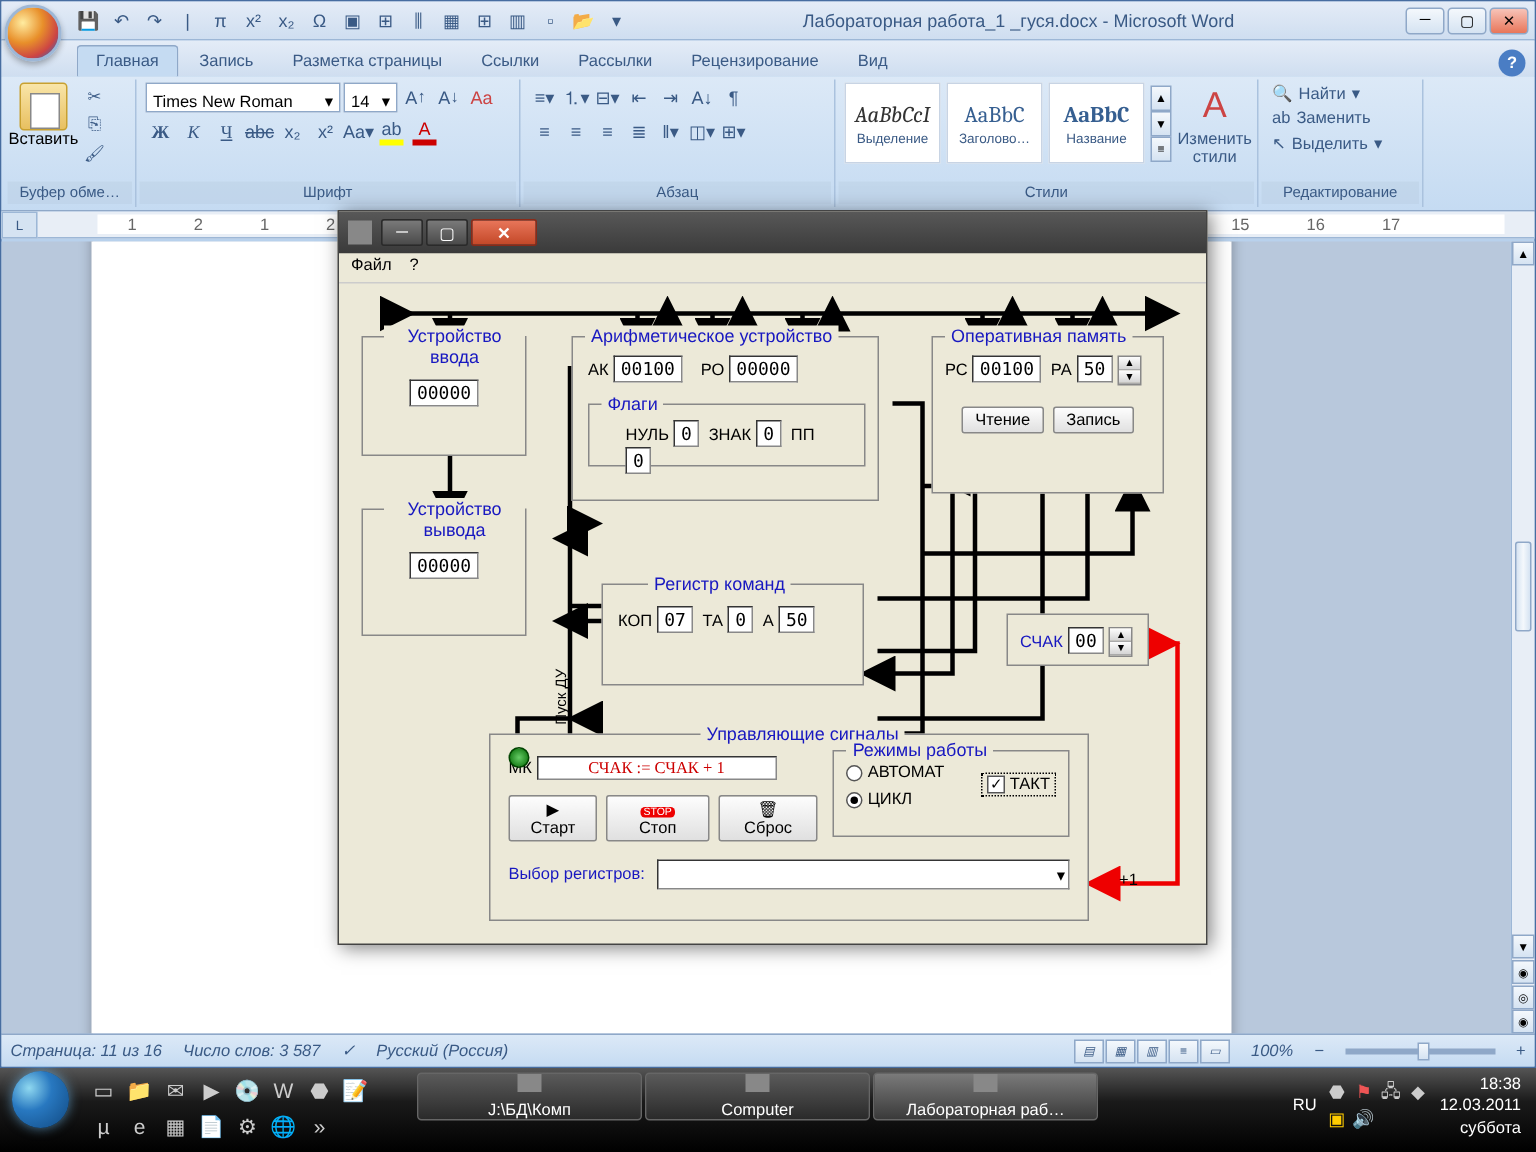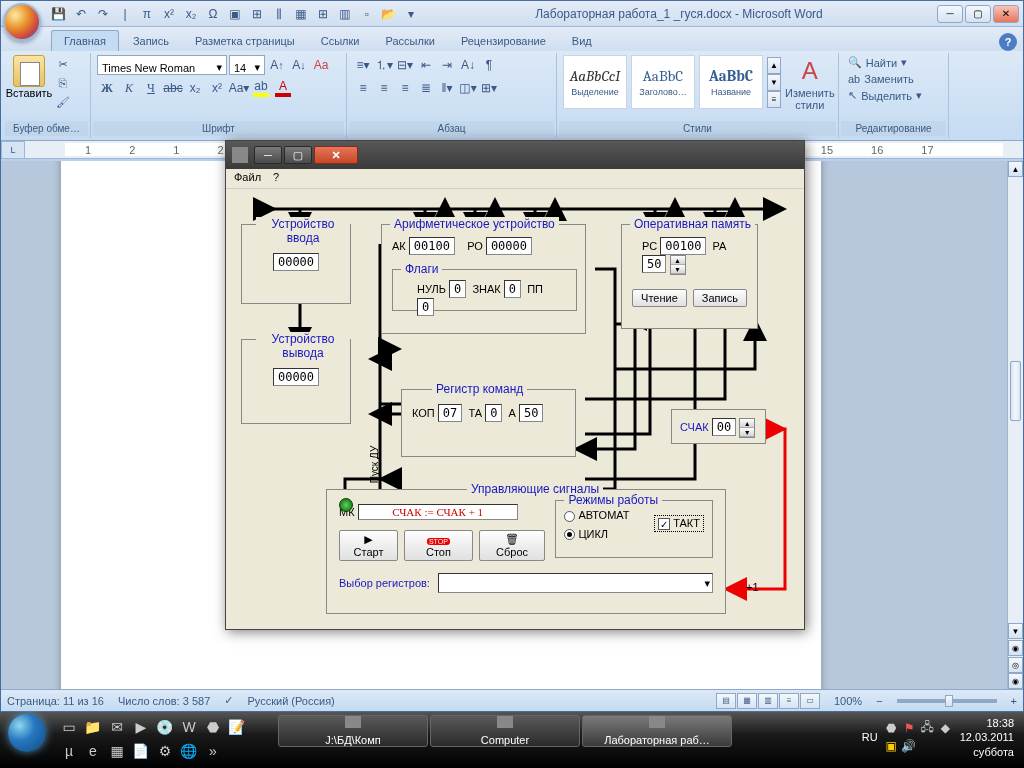--- a/index.html
+++ b/index.html
@@ -62,21 +62,21 @@
 .ruler-corner{width:24px;height:18px;background:#d5e3f2;border:1px solid #9db7d6;display:flex;align-items:center;justify-content:center;color:#3a5a85;font-size:9px;}
 .ruler-scale{flex:1;background:#fff;margin:2px 20px 2px 40px;position:relative;font-size:8px;color:#666;padding-left:20px;display:flex;align-items:center;gap:38px;}
 
 .doc-area{position:absolute;top:160px;left:0;right:16px;bottom:22px;background:#b8c8dc;overflow:hidden;}
 .vscroll{position:absolute;top:160px;right:0;bottom:22px;width:16px;background:#e8eef6;border-left:1px solid #9db7d6;}
 .vscroll-btn{height:16px;background:linear-gradient(#f4f8fc,#d5e3f2);border:1px solid #8fa8c8;display:flex;align-items:center;justify-content:center;font-size:8px;cursor:pointer;}
 .vscroll-thumb{position:absolute;top:200px;left:2px;right:2px;height:60px;background:linear-gradient(90deg,#d5e3f2,#f4f8fc,#d5e3f2);border:1px solid #8fa8c8;border-radius:2px;cursor:pointer;}
 
 .page{position:absolute;left:60px;top:-20px;width:760px;height:800px;background:#fff;box-shadow:0 0 8px rgba(0,0,0,.3);padding:40px;}
 
-.statusbar{position:absolute;bottom:0;left:0;right:0;height:22px;background:linear-gradient(#dce9f7,#c5dbf2);border-top:1px solid #8fa8c8;display:flex;align-items:center;padding:0 6px;color:#3a5a85;gap:14px;}
+.statusbar{position:absolute;bottom:0;left:0;right:0;height:22px;background:linear-gradient(#dce9f7,#c5dbf2);border-top:1px solid #8fa8c8;display:flex;align-items:center;padding:0 6px;color:#3a5a85;gap:14px;font-style:italic;}
 .statusbar .spacer{flex:1;}
 .view-btns{display:flex;gap:1px;}
 .view-btn{width:20px;height:16px;background:linear-gradient(#f4f8fc,#d5e3f2);border:1px solid #8fa8c8;cursor:pointer;font-size:8px;display:flex;align-items:center;justify-content:center;}
 .zoom-slider{width:100px;height:4px;background:#8fa8c8;position:relative;}
 .zoom-thumb{position:absolute;left:48px;top:-4px;width:8px;height:12px;background:linear-gradient(#f4f8fc,#d5e3f2);border:1px solid #8fa8c8;cursor:pointer;}
 
 
 .evm-window{position:absolute;top:140px;left:225px;width:580px;height:490px;background:#ece9d8;border:1px solid #444;box-shadow:2px 2px 12px rgba(0,0,0,.5);z-index:100;}
 .evm-titlebar{height:28px;background:linear-gradient(#585858,#3a3a3a);display:flex;align-items:center;padding:0 2px 0 6px;color:#fff;}
 .evm-titlebar .icon{width:16px;height:16px;background:#888;margin-right:6px;}
@@ -417,21 +417,21 @@
         <div class="glabel">Флаги</div>
         <span class="reg-label">НУЛЬ</span>
         <span class="reg-val sm">0</span>&nbsp;
         <span class="reg-label">ЗНАК</span>
         <span class="reg-val sm">0</span>&nbsp;
         <span class="reg-label">ПП</span>
         <span class="reg-val sm">0</span>
       </div>
     </div>
 
-    <div class="gbox" style="left:395px;top:35px;width:137px;height:105px;padding:12px 20px">
+    <div class="gbox" style="left:395px;top:35px;width:155px;height:105px;padding:12px 8px">
       <div class="glabel">Оперативная память</div>
       <span class="reg-label">РС</span>
       <span class="reg-val" style="min-width:44px">00100</span>
       &nbsp;<span class="reg-label">РА</span>
       <span class="reg-val sm">50</span>
       <div class="spinner">
           <div>▲</div>
           <div>▼</div>
         </div>
       <div style="margin-top:14px;display:flex;gap:6px;justify-content:center">

